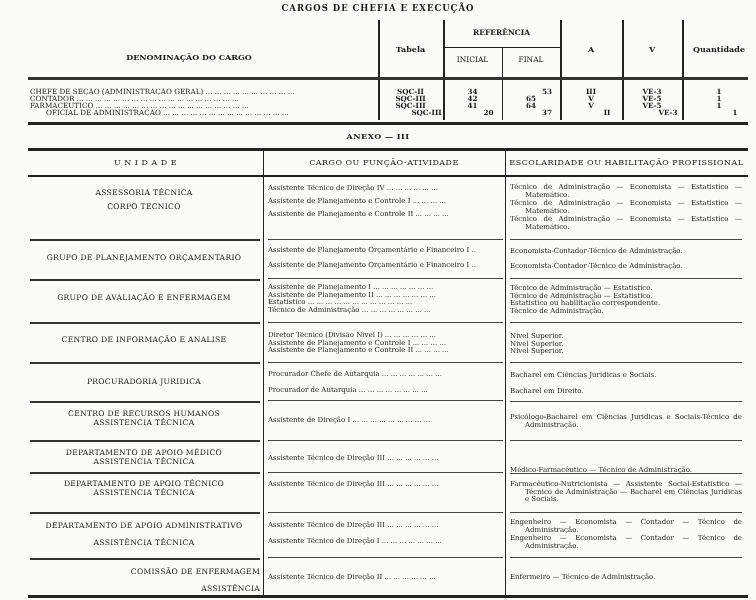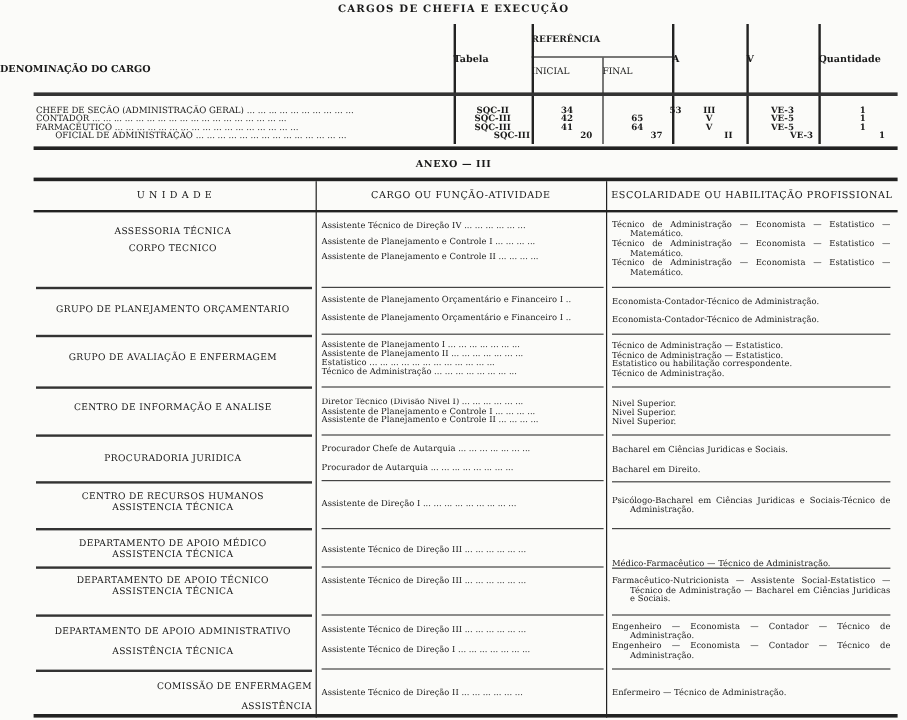--- a/index.html
+++ b/index.html
@@ -8,21 +8,21 @@
     background:#fbfbf9; color:#1a1a1a;
     font-family:"DejaVu Serif", "Liberation Serif", serif;
   }
   .abs { position:absolute; }
   .title1 {
     left:0; width:756px; top:3px; text-align:center;
     font-size:8.5px; font-weight:bold; letter-spacing:1px;
   }
   .hline { position:absolute; background:#222; }
   .vline { position:absolute; background:#222; width:1.5px; }
-  .hd { font-size:8px; font-weight:bold; position:absolute; }
+  .hd { font-size:8px; font-weight:bold; text-align:center; position:absolute; }
   .t1row { position:absolute; font-size:7.2px; font-weight:bold; line-height:7.3px; }
   .t1cell { position:absolute; text-align:center; }
   .anexo { left:0; width:756px; top:131px; text-align:center; font-size:8px; font-weight:bold; letter-spacing:0.5px; }
   .hd2 { position:absolute; font-size:8px; text-align:center; letter-spacing:0.5px; }
   .unit { position:absolute; left:28px; width:232px; text-align:center; font-size:7.6px; line-height:12px; letter-spacing:0.3px; }
   .unit.tight { line-height:9px; }
   .cargo { position:absolute; left:268px; width:235px; font-size:7px; line-height:12px; white-space:nowrap; overflow:hidden; }
   .cargo.tight { line-height:7.5px; }
   .esc { position:absolute; left:510px; width:232px; font-size:7px; line-height:12px; }
   .esc.tight { line-height:7.5px; }
@@ -53,21 +53,21 @@
 <div class="hd" style="left:622px;width:60px;top:44px;">V</div>
 <div class="hd" style="left:682px;width:74px;top:44px;">Quantidade</div>
 
 <div class="hline" style="left:28px;top:77px;width:720px;height:3px;background:#333;"></div>
 
 <div>
   <div class="t1row" style="top:88px;left:0;width:756px;height:8px;">
     <span class="t1cell" style="left:30px;text-align:left;width:348px;white-space:nowrap;overflow:hidden;font-weight:normal;">CHEFE DE SEÇÃO (ADMINISTRAÇÃO GERAL) ... ... ... ... ... ... ... ... ... ...</span>
     <span class="t1cell" style="left:378px;width:65px;">SQC-II</span>
     <span class="t1cell" style="left:443px;width:59px;">34</span>
-    <span class="t1cell" style="left:502px;width:42px;padding-left:40px;">53</span>
+    <span class="t1cell" style="left:486px;width:42px;padding-left:40px;">53</span>
     <span class="t1cell" style="left:560px;width:62px;">III</span>
     <span class="t1cell" style="left:622px;width:60px;">VE-3</span>
     <span class="t1cell" style="left:682px;width:74px;">1</span>
   </div>
   <div class="t1row" style="top:95px;left:0;width:756px;height:8px;">
     <span class="t1cell" style="left:30px;text-align:left;width:348px;white-space:nowrap;overflow:hidden;font-weight:normal;">CONTADOR ... ... ... ... ... ... ... ... ... ... ... ... ... ... ... ... ... ...</span>
     <span class="t1cell" style="left:378px;width:65px;">SQC-III</span>
     <span class="t1cell" style="left:443px;width:59px;">42</span>
     <span class="t1cell" style="left:502px;width:58px;">65</span>
     <span class="t1cell" style="left:560px;width:62px;">V</span>

